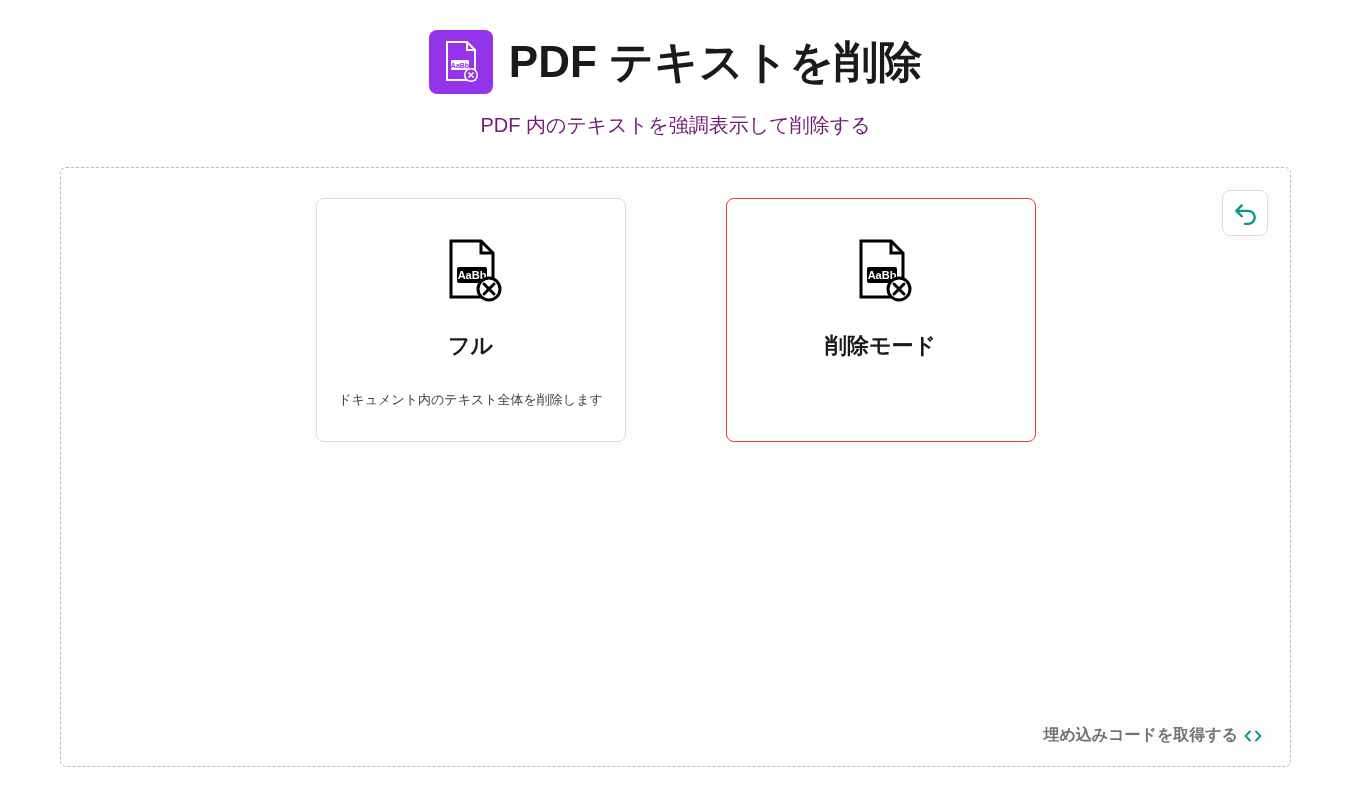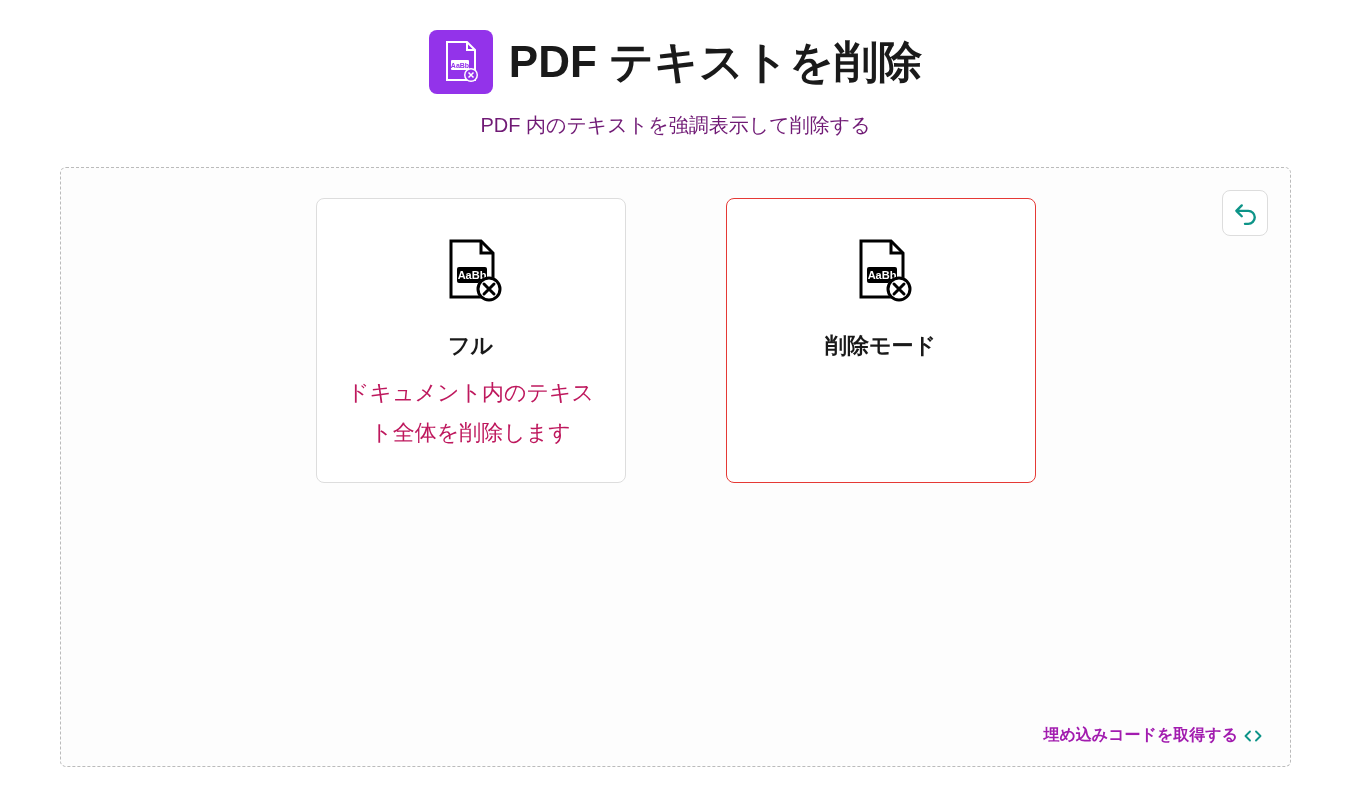--- a/index.html
+++ b/index.html
@@ -91,32 +91,32 @@
   border: 1.5px solid #e53935;
 }
 .card-icon {
   display: flex;
   justify-content: center;
   margin-bottom: 24px;
 }
 .card-title {
   font-size: 22px;
   font-weight: 700;
-  margin-bottom: 12px;
+  margin-bottom: 27px;
 }
 .card-desc {
-  font-size: 22px;
-  color: #be185d;
+  font-size: 13px;
+  color: #404040;
   line-height: 1.8;
 }
 .embed-link {
   position: absolute;
   bottom: 20px;
   right: 28px;
-  color: #a21caf;
+  color: #737373;
   font-size: 16px;
   font-weight: 600;
   display: flex;
   align-items: center;
   gap: 6px;
   cursor: pointer;
 }
 </style>
 </head>
 <body>

